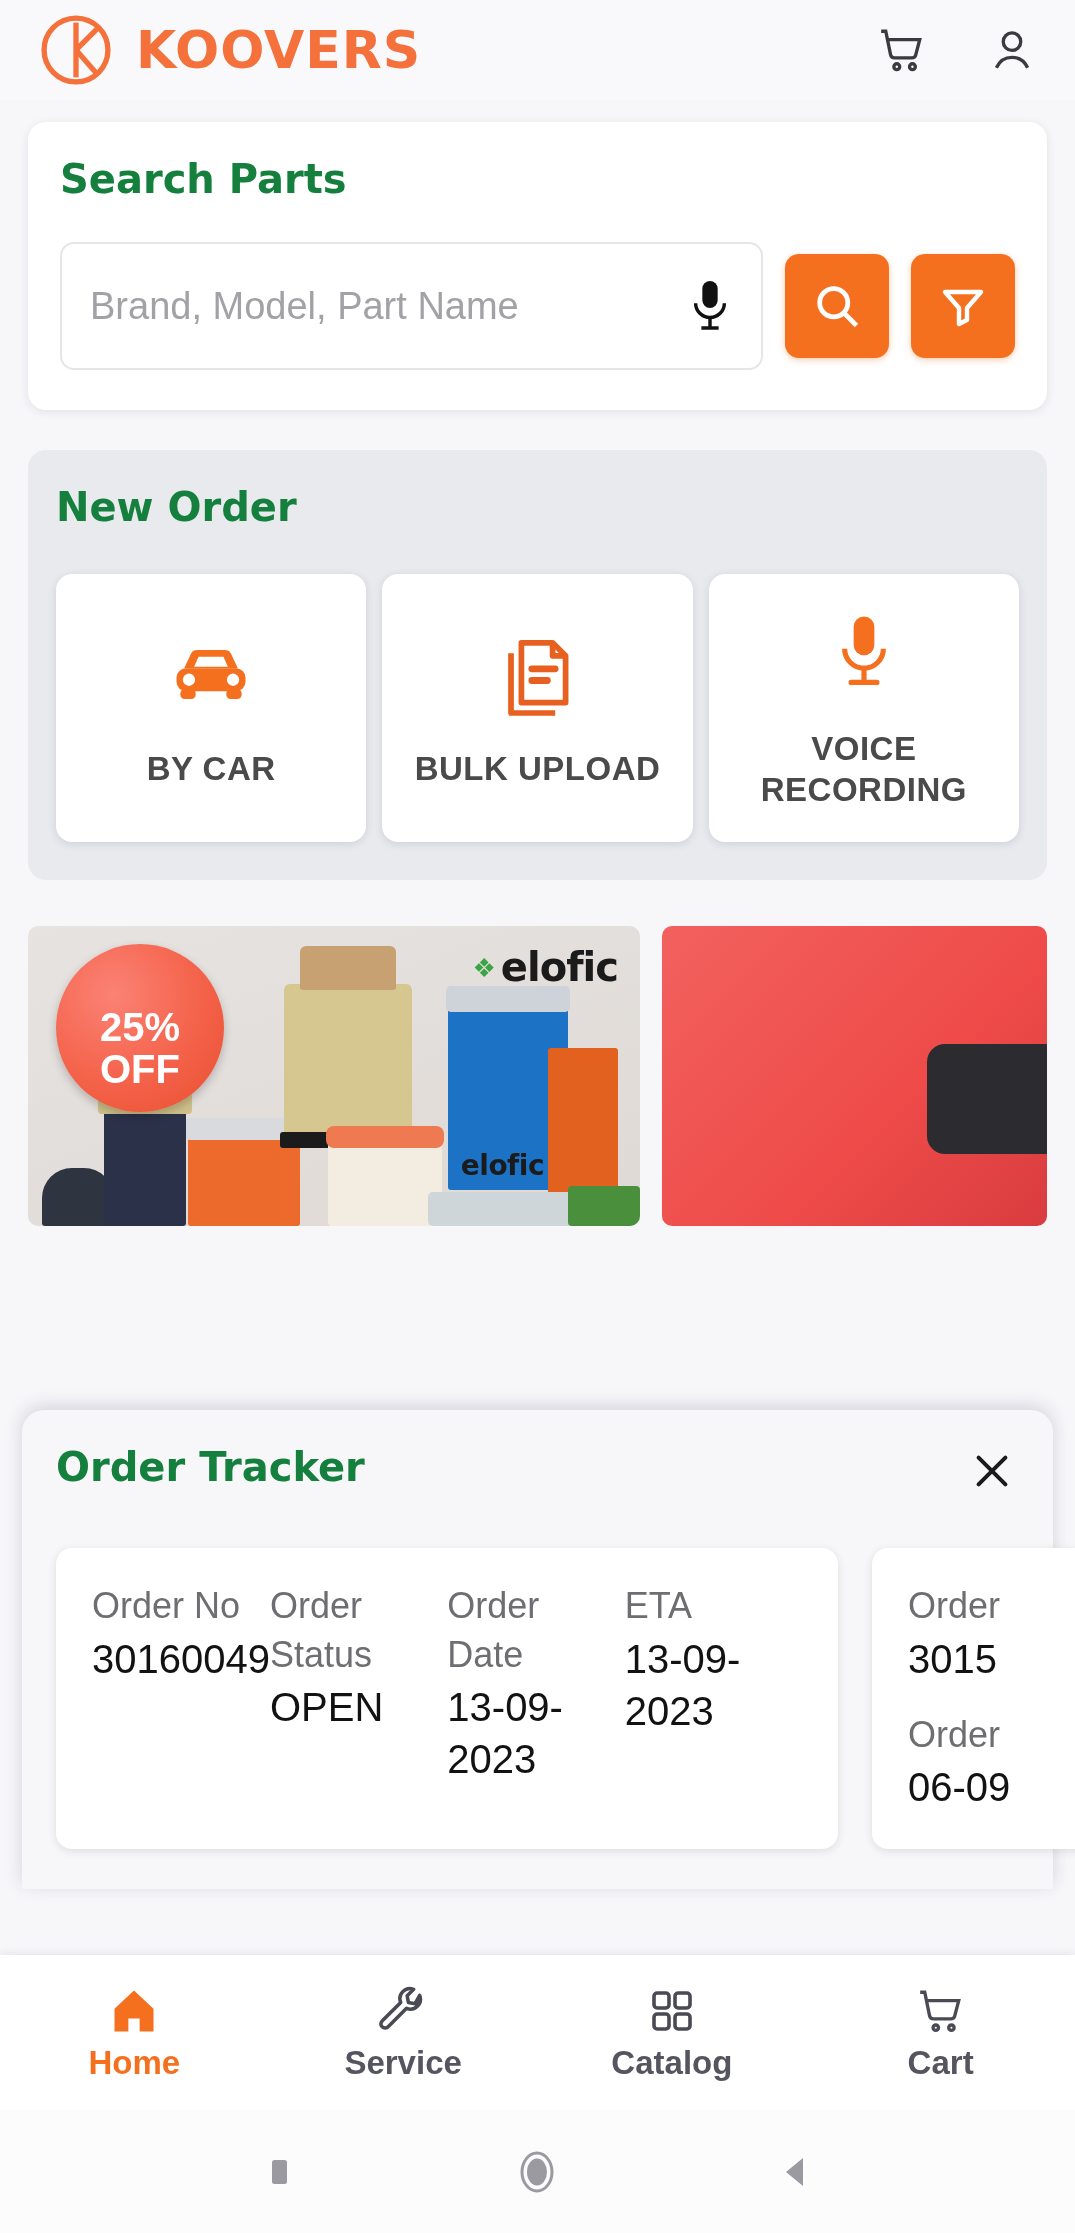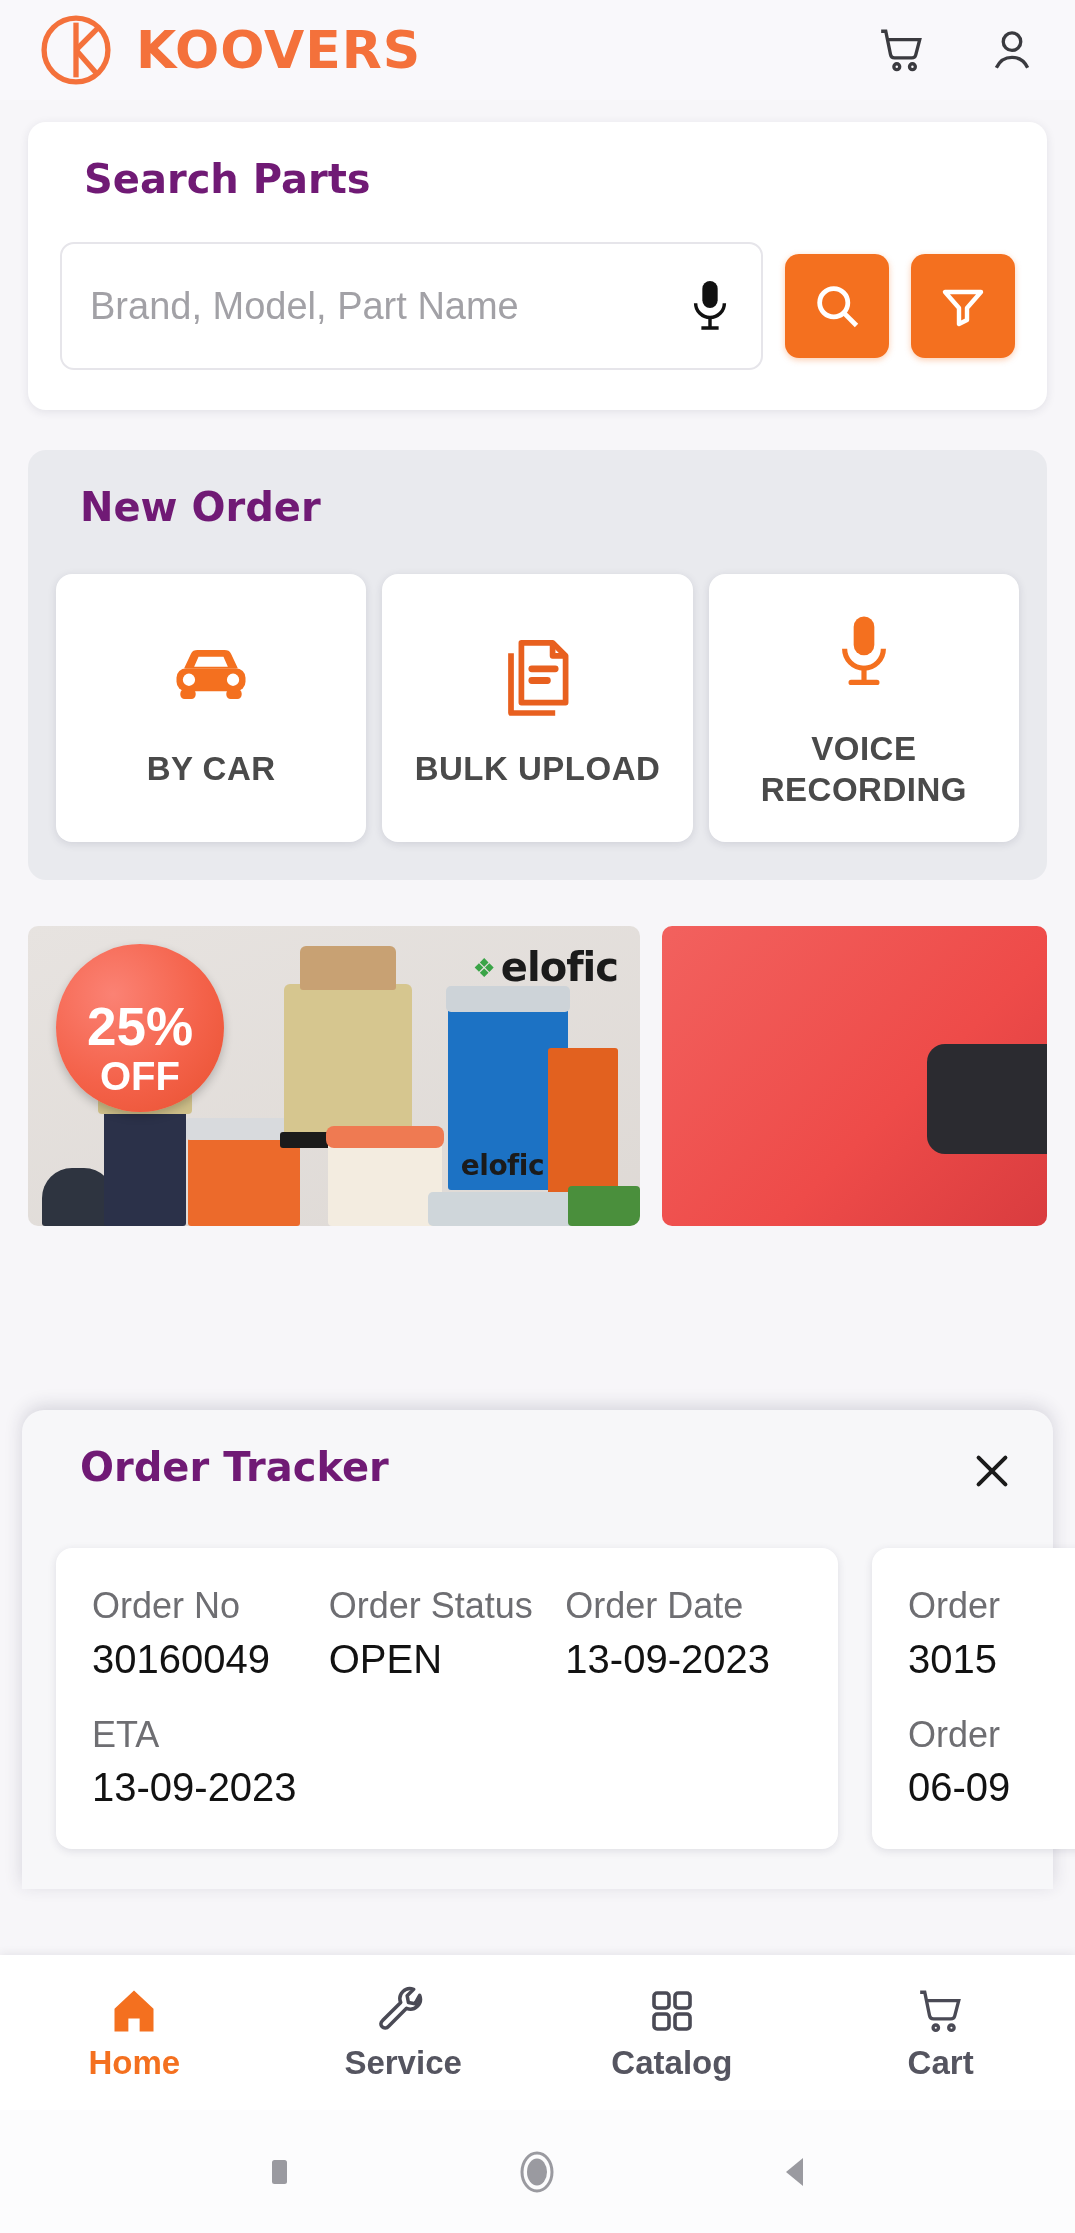--- a/index.html
+++ b/index.html
@@ -24,23 +24,22 @@
   }
   .header-actions { margin-left: auto; display: flex; align-items: center; gap: 60px; }
   .hdr-icon { width: 50px; height: 50px; display: block; }
 
   
   .card {
     background: #ffffff; border-radius: 18px;
     box-shadow: 0 2px 10px rgba(40,40,70,.10);
   }
   .section-title {
-    color: #701a75; font-size: 40px; font-weight: 700;
+    color: #15803d; font-size: 40px; font-weight: 700;
     font-family: "DejaVu Sans", sans-serif;
-    margin-left: 24px;
   }
 
   
   .search-card { margin: 22px 28px 0 28px; padding: 34px 32px 40px 32px; }
   .search-row { display: flex; align-items: center; gap: 22px; margin-top: 40px; }
   .search-box {
     flex: 1; height: 128px; border: 2px solid #e6e5ea; border-radius: 14px;
     background: #fff; display: flex; align-items: center; padding: 0 28px;
   }
   .search-input {
@@ -93,21 +92,21 @@
     background:#2b2b30;
   }
   .badge-25 {
     position: absolute; left: 28px; top: 18px; width: 168px; height: 168px;
     border-radius: 50%;
     background: radial-gradient(circle at 34% 30%,#fb8274 0%,#f4624a 55%,#e8502f 100%);
     display: flex; flex-direction: column; align-items: center; justify-content: center;
     color: #fff; font-weight: 700; line-height: 1.05;
     box-shadow: 0 4px 10px rgba(0,0,0,.22);
   }
-  .badge-25 span:first-child { font-size: 53px; margin-top: 40px; }
+  .badge-25 span:first-child { font-size: 40px; margin-top: 40px; }
   .badge-25 span:last-child { font-size: 40px; }
   .elofic {
     position: absolute; right: 22px; top: 18px;
     font-size: 40px; font-weight: 800; color: #1b1b1b; letter-spacing: -1px;
     font-family: "DejaVu Sans", sans-serif;
   }
   .elofic::before {
     content: "❖"; color: #3aa447; font-size: 26px; margin-right: 6px; vertical-align: 4px;
   }
   .elofic-sm {
@@ -129,21 +128,21 @@
   .close-x {
     margin-left: auto; width: 54px; height: 54px; cursor: pointer;
     display: flex; align-items: center; justify-content: center;
   }
   .order-row { display: flex; gap: 34px; margin-top: 50px; }
   .order-card {
     background: #fff; border-radius: 16px; padding: 34px 36px 36px 36px;
     box-shadow: 0 2px 9px rgba(40,40,70,.12); flex: 0 0 782px;
   }
   .order-card.peek { flex: 0 0 430px; }
-  .og { display: grid; grid-template-columns: 1fr 1fr 1fr; row-gap: 26px; }
+  .og { display: grid; grid-template-columns: 1fr 1fr 1fr 1fr; row-gap: 26px; }
   .fld-label { font-size: 36px; color: #6e6e72; line-height: 1.35; }
   .fld-value { font-size: 40px; color: #121212; line-height: 1.3; margin-top: 2px; }
 
   
   .bottomnav {
     position: absolute; left: 0; bottom: 123px; width: 1075px; height: 155px;
     background: #fff; display: flex; align-items: center;
     box-shadow: 0 -2px 8px rgba(40,40,70,.08);
   }
   .nav-item {

